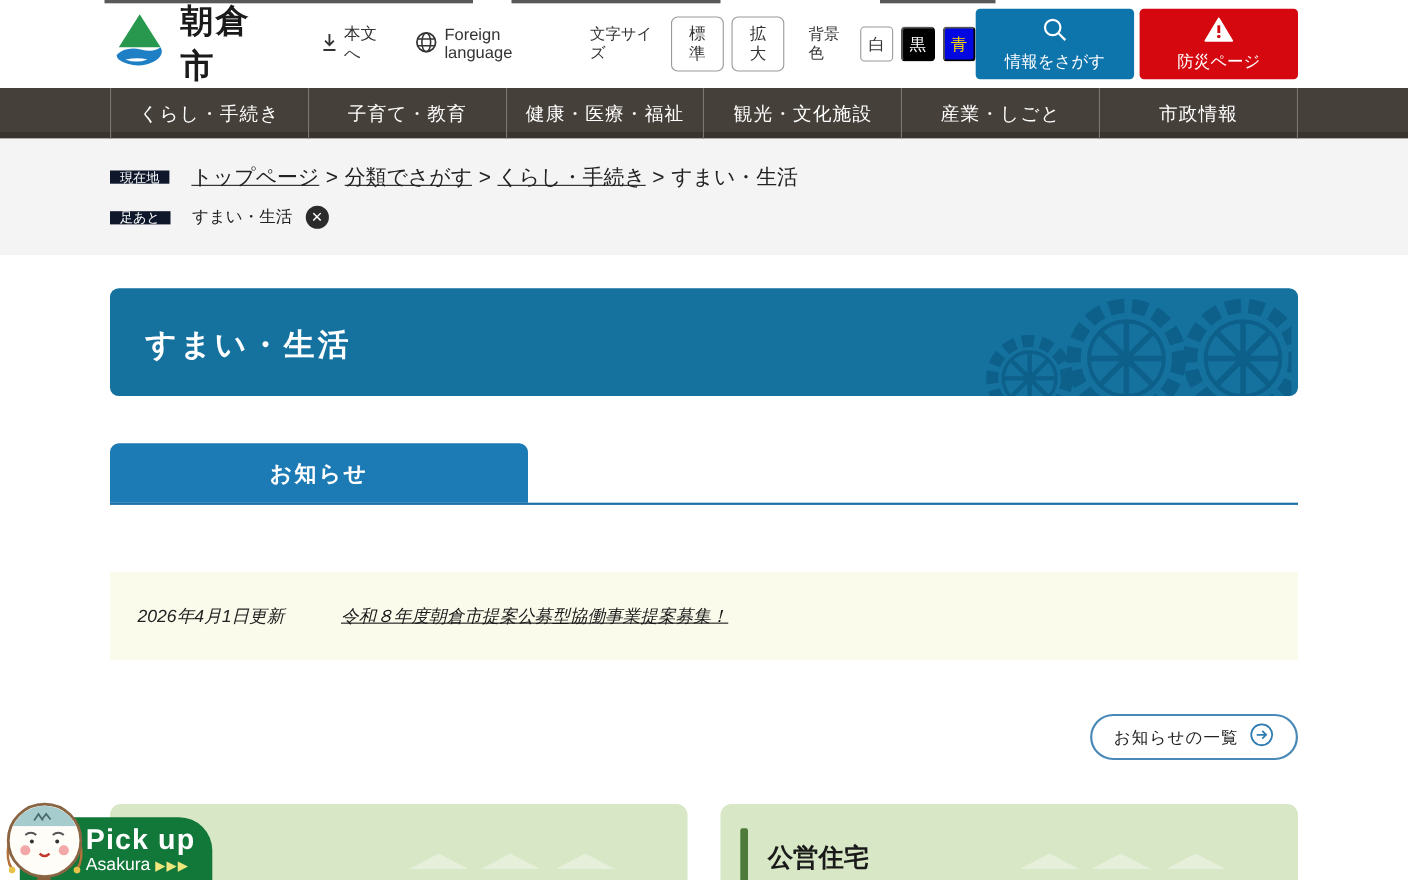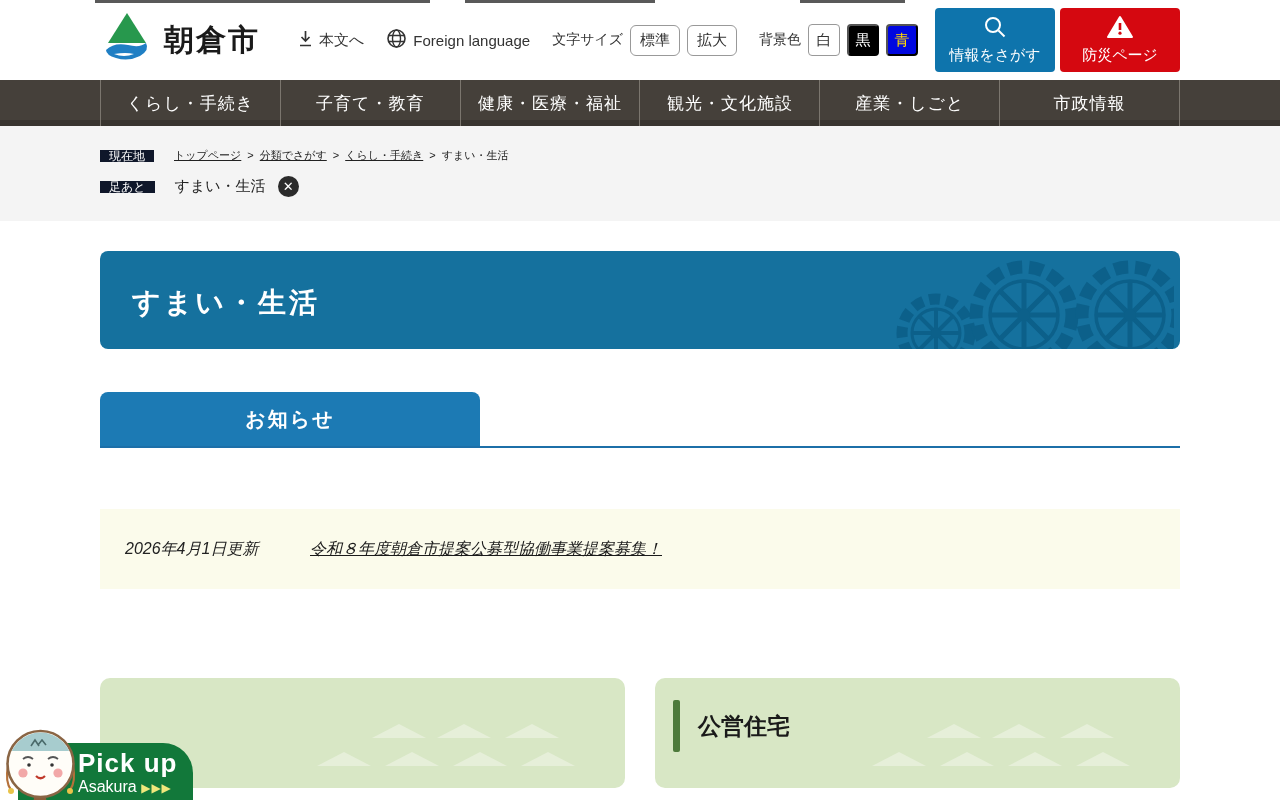--- a/index.html
+++ b/index.html
@@ -25,41 +25,41 @@
   .chip-label { font-size:14px; color:#333; }
   .chip { border:1px solid #999; border-radius:6px; background:#fff; font-size:15px;
           padding:5px 9px; cursor:pointer; color:#333; }
   .fontsize-group, .bg-group { display:flex; align-items:center; gap:7px; }
   .swatch { width:32px; height:32px; border-radius:4px; display:flex; align-items:center;
             justify-content:center; font-size:15px; cursor:pointer; }
   .swatch.white { background:#fff; border:1px solid #999; color:#333; }
   .swatch.black { background:#000; color:#fff; }
   .swatch.blue  { background:#0007e0; color:#ffd800; }
   .header-actions { margin-left:auto; display:flex; gap:5px; }
-  .action-btn { width:120px; height:64px; border:none; border-radius:4px; color:#fff;
+  .action-btn { width:144px; height:64px; border:none; border-radius:4px; color:#fff;
     display:flex; flex-direction:column; align-items:center; justify-content:center;
     gap:4px; font-size:15px; cursor:pointer; font-family:inherit; }
   .action-btn.search { background:#0e74ac; }
   .action-btn.emergency { background:#d50810; }
 
   
   nav { height:46px; background:#45403a; box-shadow:inset 0 -6px 0 rgba(0,0,0,0.18); }
   .nav-inner { display:flex; height:46px; }
   .nav-item { flex:1; display:flex; align-items:center; justify-content:center;
     color:#fff; font-size:17px; letter-spacing:1px; border-left:1px solid #7b766e;
     cursor:pointer; }
   .nav-item:last-child { border-right:1px solid #7b766e; }
 
   
   .crumb-band { background:#f4f4f4; padding:22px 0 24px; }
   .crumb-row { display:flex; align-items:center; margin-bottom:13px; }
   .crumb-row:last-child { margin-bottom:0; }
   .crumb-badge { background:#0f172a; color:#fff; font-size:12px; padding:0 9px;
     margin-right:20px; line-height:1; }
-  .crumb-links { font-size:11px; color:#222; }
+  .crumb-links { font-size:19px; color:#222; }
   .crumb-links a { color:#222; text-decoration:underline; cursor:pointer; }
   .crumb-sep { margin:0 6px; text-decoration:none; }
   .footprint-text { font-size:15px; margin-right:12px; }
   .close-circle { width:21px; height:21px; border-radius:50%; background:#2b2b2b; color:#fff;
     display:inline-flex; align-items:center; justify-content:center; font-size:13px;
     font-weight:bold; cursor:pointer; line-height:1; }
 
   
   .banner { position:relative; margin-top:30px; height:98px; border-radius:8px;
     background:#15719e; overflow:hidden; }
@@ -248,20 +248,29 @@
       <div class="news-tab">お知らせ</div>
       <div class="tab-line"></div>
     </div>
 
     <div class="news-row">
       <span class="news-date">2026年4月1日更新</span>
       <a class="news-link">令和８年度朝倉市提案公募型協働事業提案募集！</a>
     </div>
 
     <div class="pill-row">
+      <button class="pill">
+        <span>お知らせの一覧</span>
+        <span>
+          <svg width="22" height="22" viewBox="0 0 22 22">
+            <circle cx="11" cy="11" r="9.5" stroke="#2e7cb0" stroke-width="1.6" fill="none"></circle>
+            <path d="M6.5 11 H14.5 M11.5 7.5 L15 11 L11.5 14.5" stroke="#2e7cb0" stroke-width="1.6" fill="none"></path>
+          </svg>
+        </span>
+      </button>
     </div>
 
     <div class="cards">
       <div class="card">
         <span class="tri-pattern">
           <svg width="330" height="70" viewBox="0 0 330 70" fill="#e6efd9">
             <polygon points="95,28 122,14 149,28"></polygon>
             <polygon points="160,28 187,14 214,28"></polygon>
             <polygon points="228,28 255,14 282,28"></polygon>
             <polygon points="40,56 67,42 94,56"></polygon>

